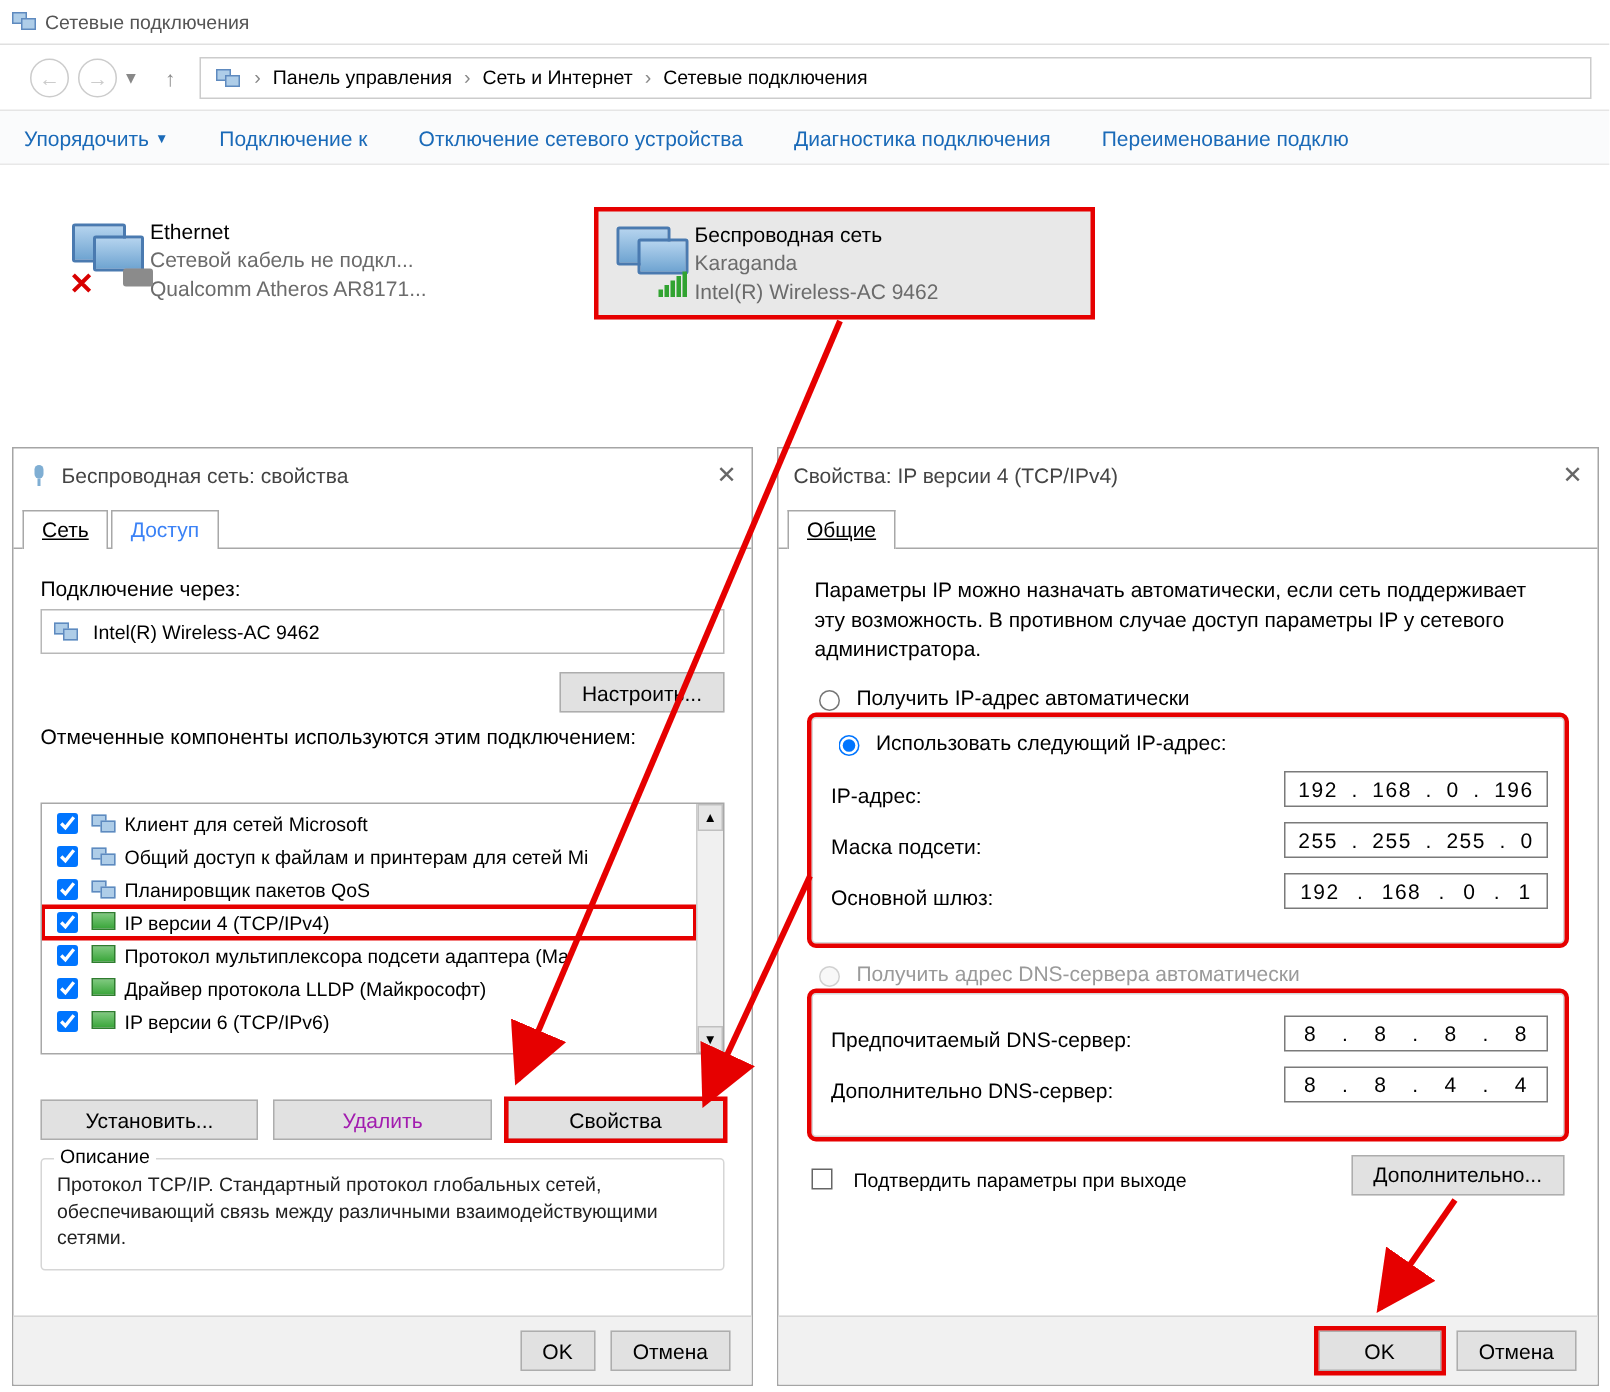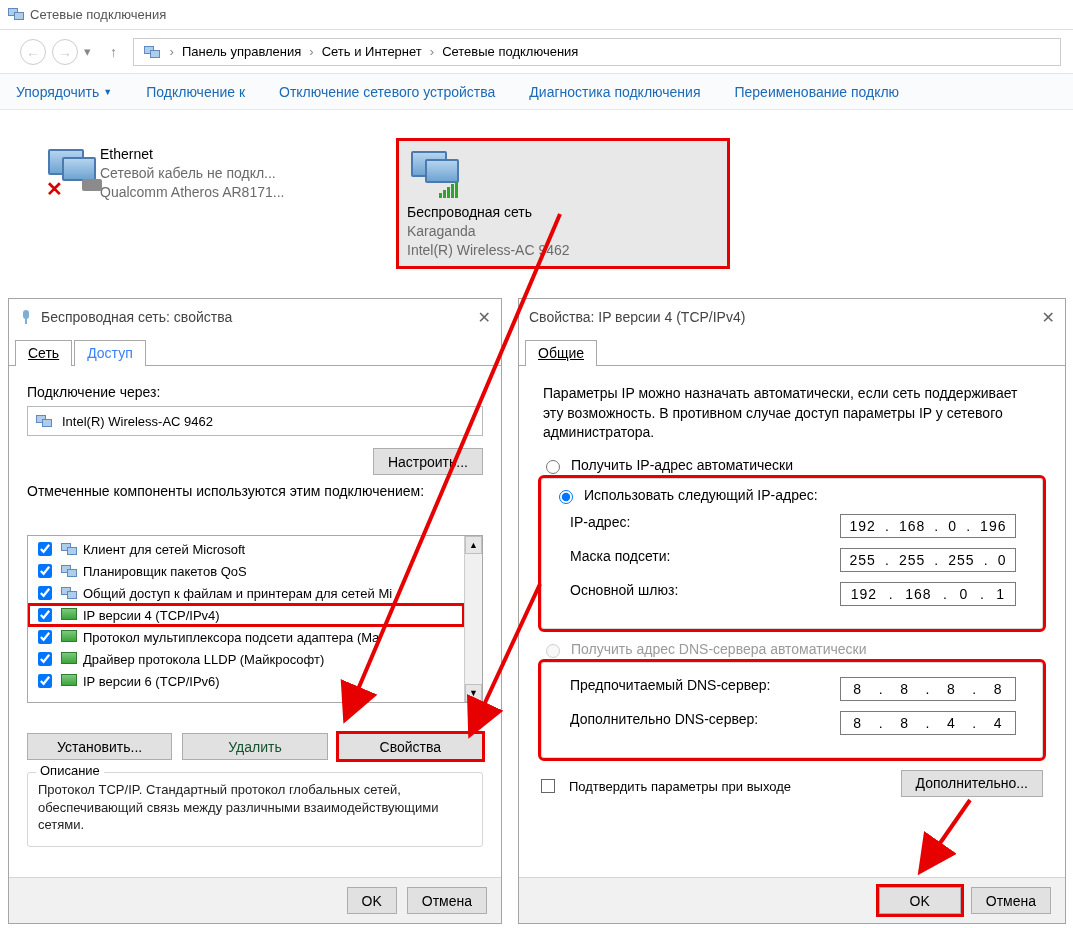--- a/index.html
+++ b/index.html
@@ -13,61 +13,61 @@
   .breadcrumb { display:flex; align-items:center; border:1px solid #ccc; height:28px; background:#fff; flex:1; margin-right:12px;}
   .breadcrumb .seg { display:flex; align-items:center; padding:0 6px; height:100%; }
   .breadcrumb .sep { color:#888; padding:0 2px; }
   .breadcrumb .pc-icon { width:18px; height:14px; margin-left:4px; }
   .toolbar { height:36px; display:flex; align-items:center; padding-left:16px; gap:34px; background:#fafbfc; border-bottom:1px solid #e8e8e8;}
   .toolbar .titem { color:#1a6ab8; font-size:14px; display:flex; align-items:center; cursor:default;}
   .toolbar .titem .dd { margin-left:4px; font-size:9px;}
   .connections-area { position:absolute; top:132px; left:0; width:100%; }
   .conn-item { position:absolute; display:flex; align-items:flex-start; }
   .conn-item.eth { left:44px; top:13px; width:320px; }
-  .conn-item.wifi { left:396px; top:6px; width:334px; border:3px solid #e60000; padding:6px 4px 6px 8px; background:#e8e8e8;flex-direction:column;}
+  .conn-item.wifi { left:396px; top:6px; width:334px; border:3px solid #e60000; padding:6px 4px 6px 8px; background:#e8e8e8;}
   .conn-icon { width:56px; height:52px; position:relative; flex:0 0 56px; }
   .conn-item .txt { line-height:1.35; }
   .conn-item .name { font-size:14px; color:#000;}
   .conn-item .status { color:#6b6b6b; font-size:14px;}
   .conn-item .hw { color:#6b6b6b; font-size:14px;}
   .dialog { position:absolute; border:1px solid #a5a5a5; background:#fff; }
   .dialog1 { left:8px; top:298px; width:494px; height:626px; }
   .dialog2 { left:518px; top:298px; width:548px; height:626px; }
   .dlg-title { height:36px; display:flex; align-items:center; justify-content:space-between; padding:0 10px; font-size:14px; color:#444;}
   .dlg-title .close { font-size:16px; color:#666; }
   .mic-icon { width:14px; height:16px; margin-right:8px; }
   .tabs { display:flex; border-bottom:1px solid #a8a8a8; padding:0 6px 0 6px; margin-top:4px;}
   .tab { border:1px solid #a8a8a8; border-bottom:none; padding:4px 12px 5px 12px; margin-right:2px; font-size:14px; position:relative; top:1px; background:#fff;}
   .tab.active { background:#fff;text-decoration:underline; }
   .tab.inactive { color:#3b82f6;}
   .body1 { padding:12px 18px 8px 18px; }
   .lbl { font-size:14px; margin:6px 0;}
   .adapter-box { border:1px solid #b8b8b8; height:30px; display:flex; align-items:center; padding:0 8px; gap:8px; margin-bottom:12px;}
   .btn { border:1px solid #adadad; background:#e1e1e1; height:27px; padding:0 14px; font-size:14px; display:inline-flex; align-items:center; justify-content:center; cursor:default;}
-  .btn.disabled { color:#14532d;}
+  .btn.disabled { color:#a21caf;}
   .row-right { display:flex; justify-content:flex-end; margin-bottom:8px;}
   .components-box { border:1px solid #a8a8a8; height:168px; overflow:hidden; position:relative; display:flex;margin-top:36px;}
   .components-list { flex:1; overflow:hidden; padding-top:2px;}
   .comp-row { display:flex; align-items:center; height:22px; padding-left:6px; gap:6px; font-size:13px;}
   .comp-row input[type=checkbox]{ width:14px; height:14px;}
   .comp-icon { width:16px; height:14px; flex:0 0 16px;}
   .scrollbar { width:18px; background:#f0f0f0; border-left:1px solid #ccc; display:flex; flex-direction:column;}
   .sb-btn { height:18px; background:#e6e6e6; border:1px solid #c0c0c0; text-align:center; font-size:9px; line-height:16px;}
   .sb-track { flex:1; }
   .btns-row { display:flex; gap:10px; margin-top:30px;}
   .btns-row .btn { flex:1; }
   .desc-box { border:1px solid #d6d6d6; border-radius:3px; margin-top:12px; padding:8px 10px 12px 10px; position:relative;}
   .desc-box .legend { position:absolute; top:-10px; left:8px; background:#fff; padding:0 4px; font-size:13px;}
   .desc-text { font-size:13px; color:#222; line-height:1.35;}
   .body2 { padding:10px 22px 8px 22px;}
   .intro { font-size:14px; line-height:1.4; margin:8px 2px 14px 2px;}
   .radio-row { display:flex; align-items:center; gap:8px; font-size:14px; margin:4px 0;}
   .radio-row input { width:14px; height:14px;}
   .group { border:1px solid #d6d6d6; border-radius:3px; padding:4px 10px 12px 12px; margin-bottom:12px;}
-  .field-row { display:flex; align-items:flex-start; justify-content:space-between; margin:10px 16px;}
+  .field-row { display:flex; align-items:flex-end; justify-content:space-between; margin:10px 0;}
   .field-row .flabel { font-size:14px;}
   .ip-box { border:1px solid #7a7a7a; width:176px; height:24px; display:flex; align-items:center; justify-content:space-around; font-size:14px; letter-spacing:1px; padding:0 4px;}
   .ip-box span.dot { color:#000;}
   .footer-check { display:flex; align-items:center; gap:8px; margin-top:6px;}
   .dlg-footer { position:absolute; bottom:0; left:0; right:0; height:46px; border-top:1px solid #d6d6d6; background:#f1f1f1; display:flex; align-items:center; justify-content:flex-end; padding-right:14px; gap:10px;}
   .dialog1 .dlg-footer { background:#f1f1f1;}
   .red-box { outline:3px solid #e60000; }
   svg.arrow-line { position:absolute; top:0; left:0; pointer-events:none; }
   .conn-icon .monitor { position:absolute; left:4px; top:4px; width:36px; height:26px; border:2px solid #4a7ab0; background:linear-gradient(#b4d3ee,#6fa4d1); border-radius:2px;}
   .conn-icon .monitor2 { position:absolute; left:18px; top:12px; width:34px; height:24px; border:2px solid #4a7ab0; background:linear-gradient(#b4d3ee,#6fa4d1); border-radius:2px;}
@@ -185,26 +185,26 @@
     <div class="components-box">
       <div class="components-list" id="comp-list">
           <div class="comp-row">
             <input type="checkbox" checked="" style="">
             <span class="comp-icon"><span class="ci-net" style="display:inline-block;width:16px;height:12px"></span></span>
             <span>Клиент для сетей Microsoft</span>
           </div>
           <div class="comp-row">
             <input type="checkbox" checked="" style="">
             <span class="comp-icon"><span class="ci-net" style="display:inline-block;width:16px;height:12px"></span></span>
+            <span>Общий доступ к файлам и принтерам для сетей Mi</span>
+          </div>
+          <div class="comp-row">
+            <input type="checkbox" checked="" style="">
+            <span class="comp-icon"><span class="ci-net" style="display:inline-block;width:16px;height:12px"></span></span>
             <span>Планировщик пакетов QoS</span>
-          </div>
-          <div class="comp-row">
-            <input type="checkbox" checked="" style="">
-            <span class="comp-icon"><span class="ci-net" style="display:inline-block;width:16px;height:12px"></span></span>
-            <span>Общий доступ к файлам и принтерам для сетей Mi</span>
           </div>
           <div class="comp-row red-box" style="outline-offset: -2px;">
             <input type="checkbox" checked="" style="">
             <span class="comp-icon"><span class="ci-green" style="display:inline-block;width:16px;height:12px"></span></span>
             <span>IP версии 4 (TCP/IPv4)</span>
           </div>
           <div class="comp-row">
             <input type="checkbox" checked="" style="">
             <span class="comp-icon"><span class="ci-green" style="display:inline-block;width:16px;height:12px"></span></span>
             <span>Протокол мультиплексора подсети адаптера (Ma</span>

